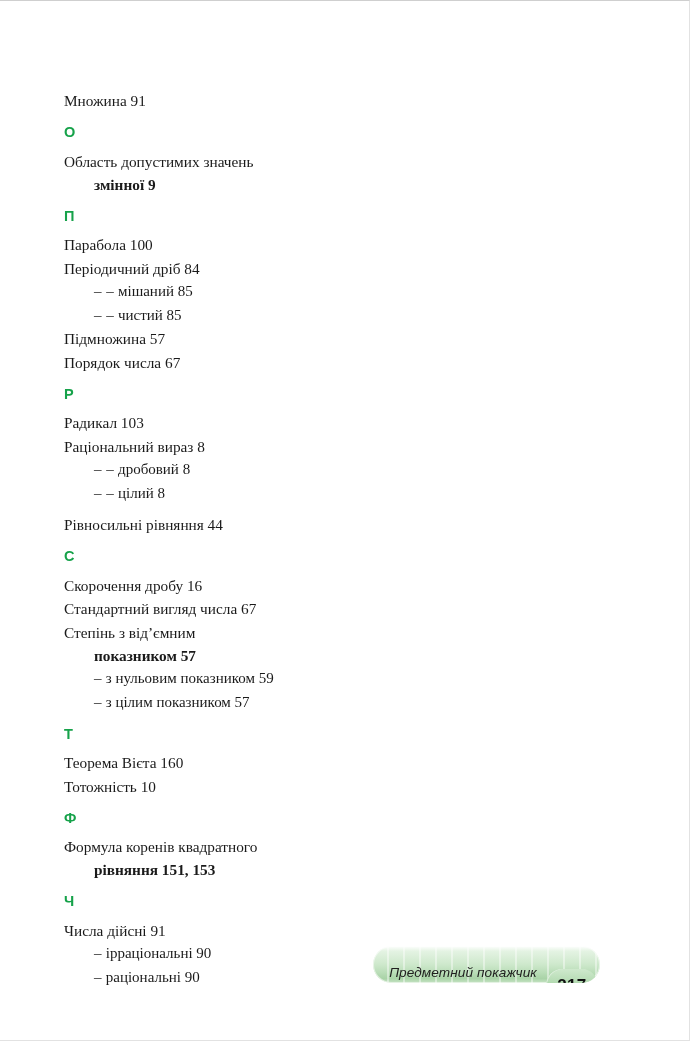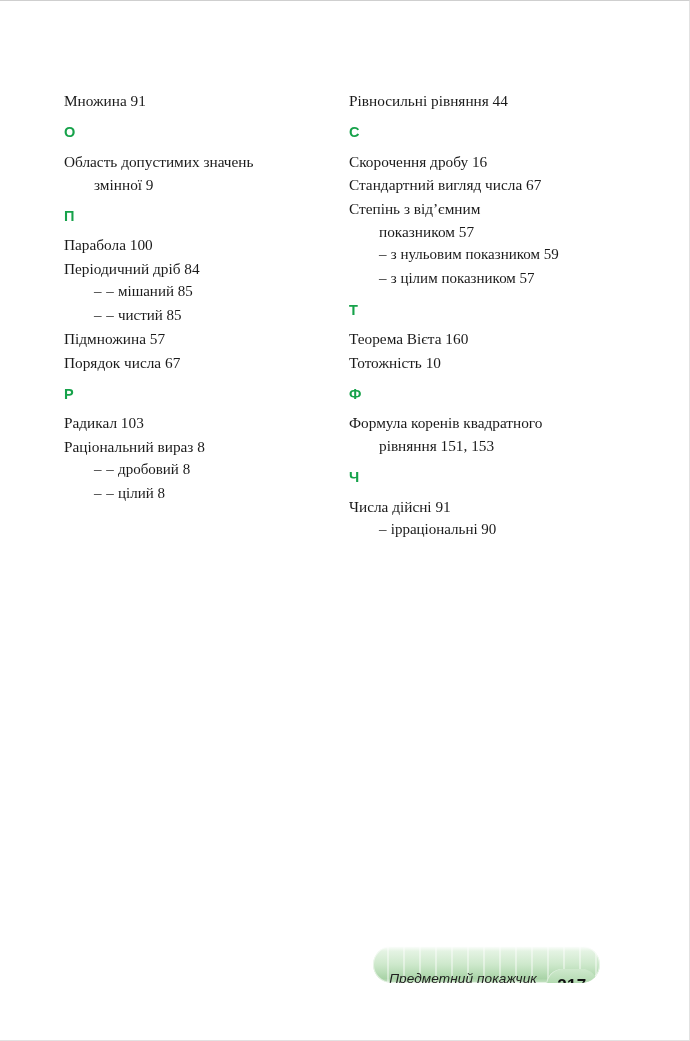--- a/index.html
+++ b/index.html
@@ -18,21 +18,21 @@
     border-bottom: 1px solid #e2e2e2;
     overflow: hidden;
     font-family: "Liberation Serif", "DejaVu Serif", serif;
   }
   .columns {
     position: absolute;
     left: 64px;
     top: 88px;
     width: 562px;
     display: flex;
-    flex-direction: row;
+    flex-direction: column;
     gap: 8px;
   }
   .column {
     width: 281px;
     box-sizing: border-box;
   }
   .column.right {
     padding-left: 0px;
   }
   .section-letter {
@@ -51,20 +51,21 @@
   .entry {
     font-size: 15.3px;
     color: #1a1a1a;
     line-height: 23px;
     margin: 0 0 0.5px 0;
     white-space: pre-wrap;
   }
   .entry .cont {
     display: block;
     padding-left: 30px;
+    font-weight: bold;
   }
   .sub {
     font-size: 15px;
     color: #1a1a1a;
     line-height: 23px;
     padding-left: 30px;
     margin: 0 0 0.5px 0;
   }
   .sub .dash {
     letter-spacing: 0.5px;
@@ -98,21 +99,21 @@
         to right,
         rgba(255,255,255,0.0) 0px,
         rgba(255,255,255,0.0) 14px,
         rgba(255,255,255,0.42) 14px,
         rgba(255,255,255,0.42) 16px);
     pointer-events: none;
   }
   #footer-label {
     position: absolute;
     left: 0;
-    top: 14px;
+    top: 8px;
     width: 180px;
     height: 37px;
     display: flex;
     align-items: center;
     justify-content: center;
     font-family: "Liberation Sans", "DejaVu Sans", sans-serif;
     font-style: italic;
     font-size: 13.6px;
     color: #20201f;
     letter-spacing: 0.1px;
@@ -176,20 +177,21 @@
         <div class="sub"><span class="dash">–</span> <span>з нульовим показником 59</span></div>
         <div class="sub"><span class="dash">–</span> <span>з цілим показником 57</span></div>
         <div class="section-letter">Т</div>
         <div class="entry"><span>Теорема Вієта 160</span></div>
         <div class="entry"><span>Тотожність 10</span></div>
         <div class="section-letter">Ф</div>
         <div class="entry"><span>Формула коренів квадратного</span><span class="cont">рівняння 151, 153</span></div>
         <div class="section-letter">Ч</div>
         <div class="entry"><span>Числа дійсні 91</span></div>
         <div class="sub"><span class="dash">–</span> <span>ірраціональні 90</span></div>
+        <div class="sub"><span class="dash">–</span> <span>раціональні 90</span></div>
       </div>
   </div>
 
   <div id="footer-badge">
     <div id="footer-stripes"></div>
     <div id="footer-label">Предметний покажчик</div>
     <div id="footer-number-cell">
       <span id="footer-number">217</span>
     </div>
   </div>

